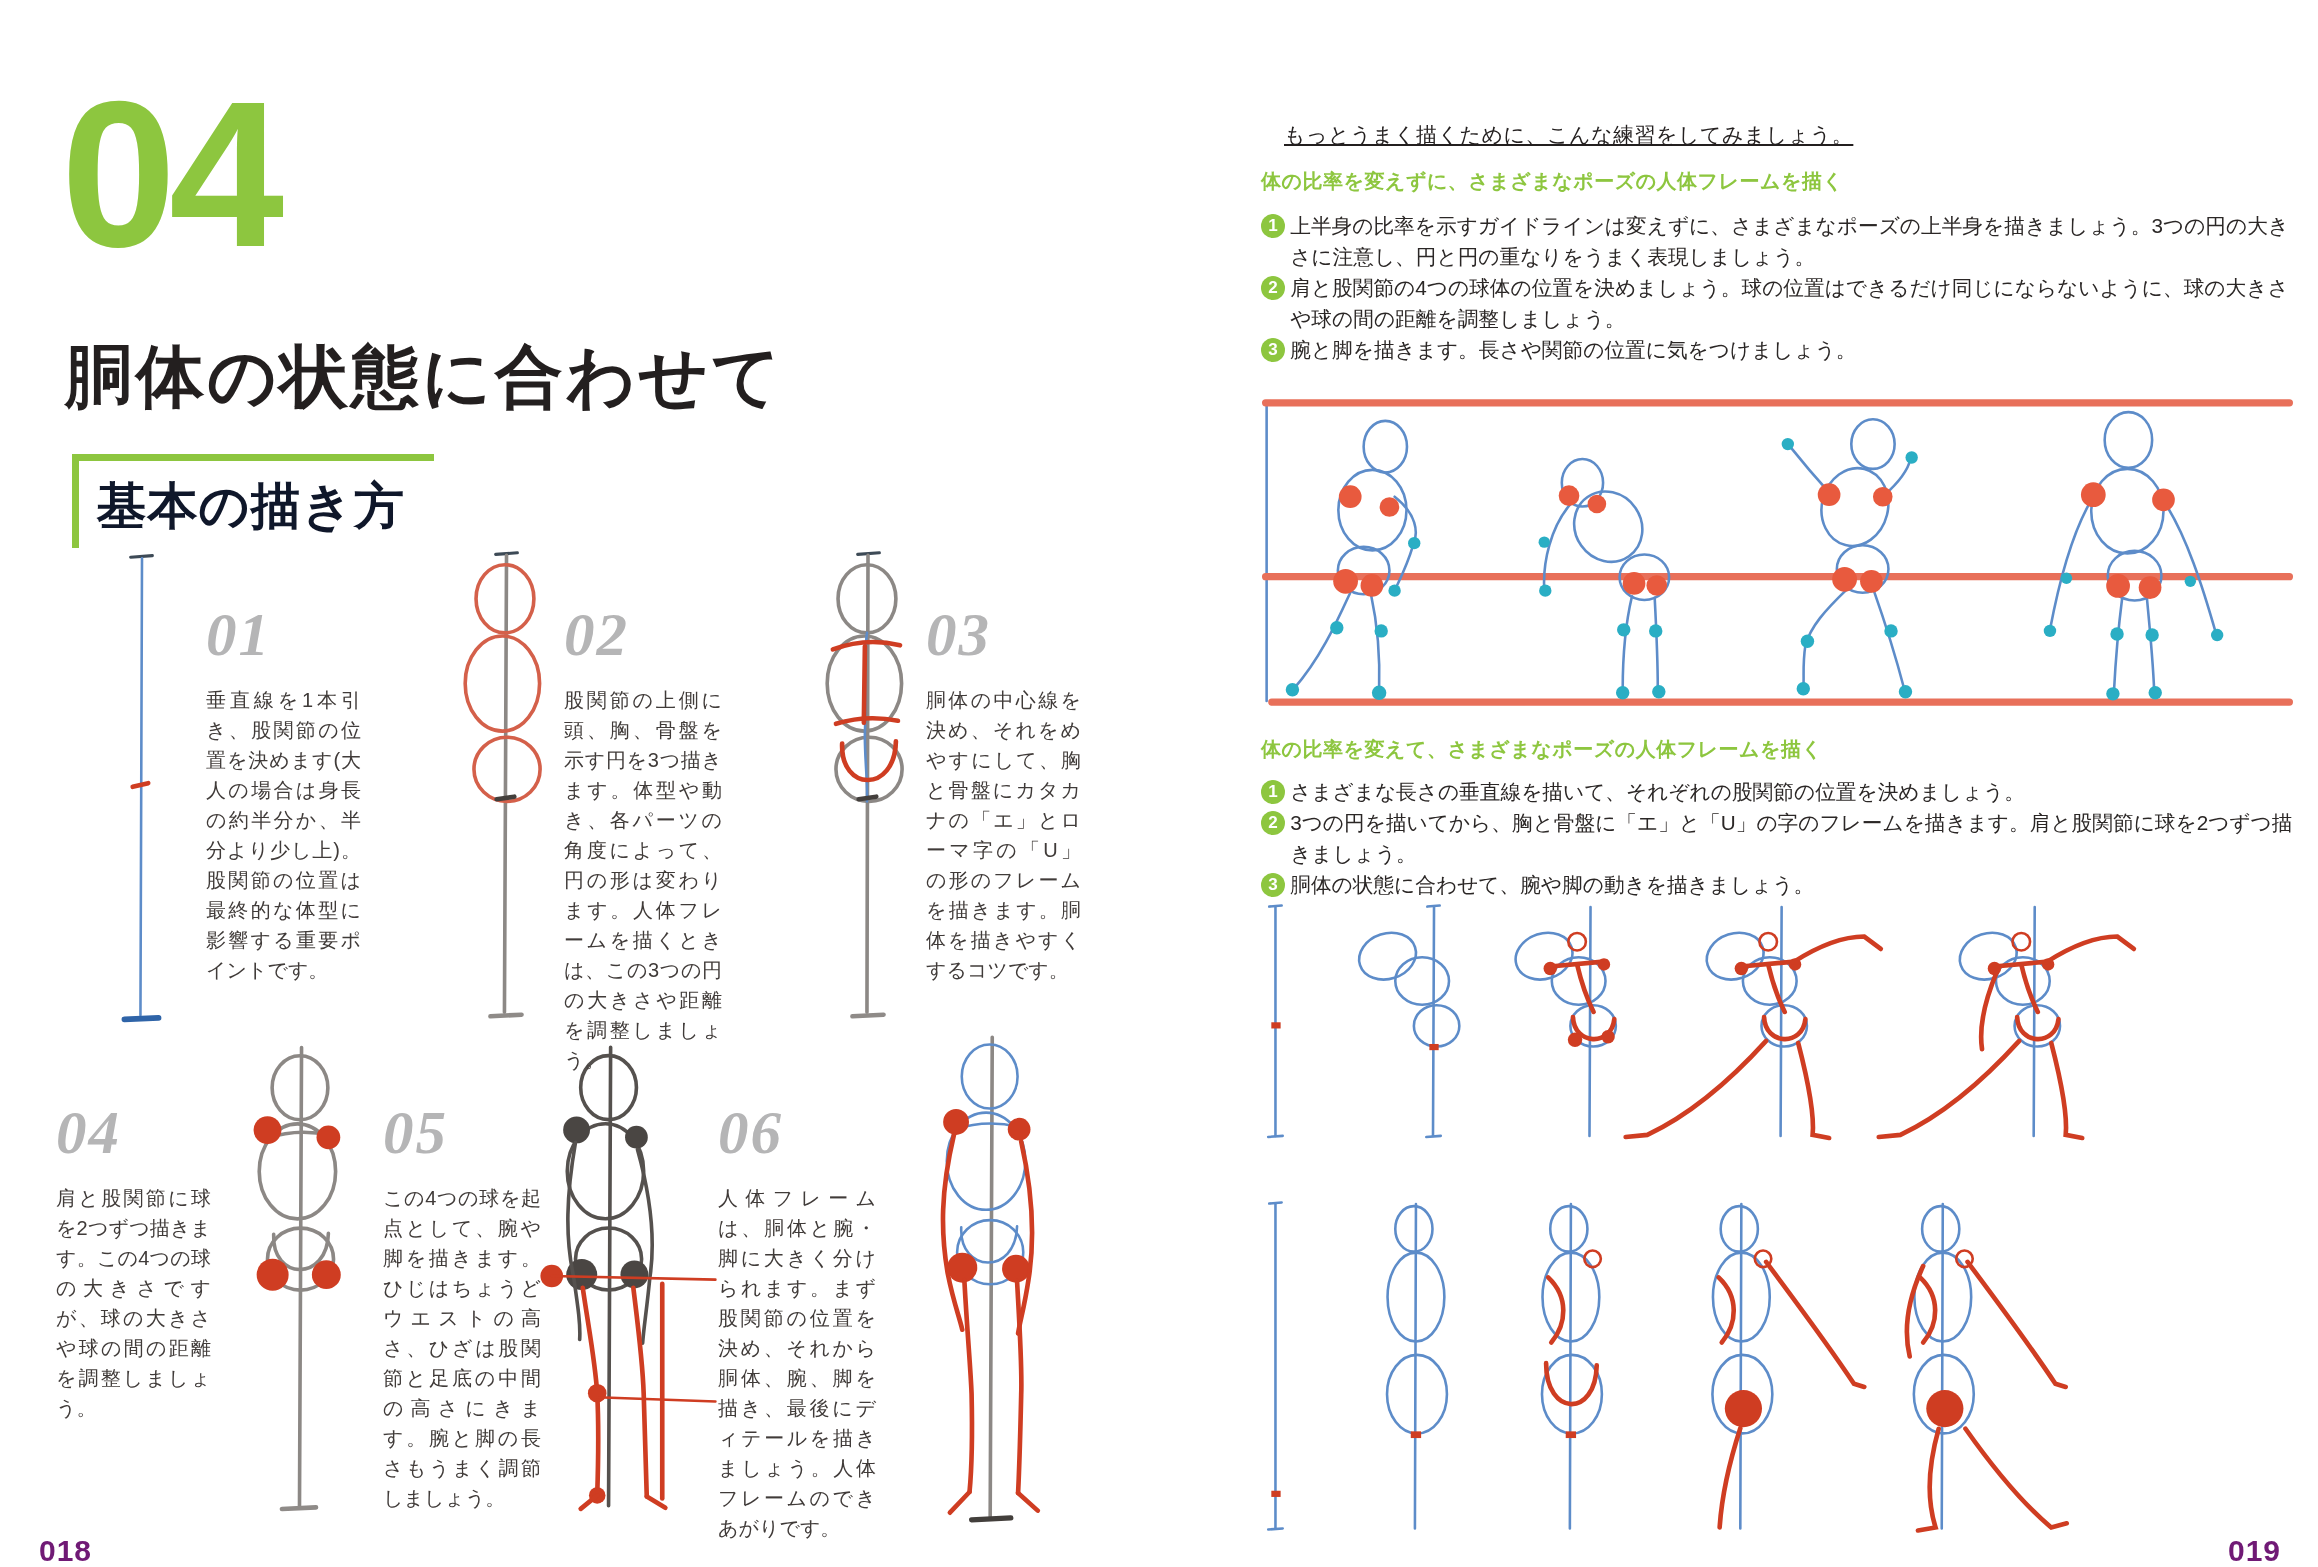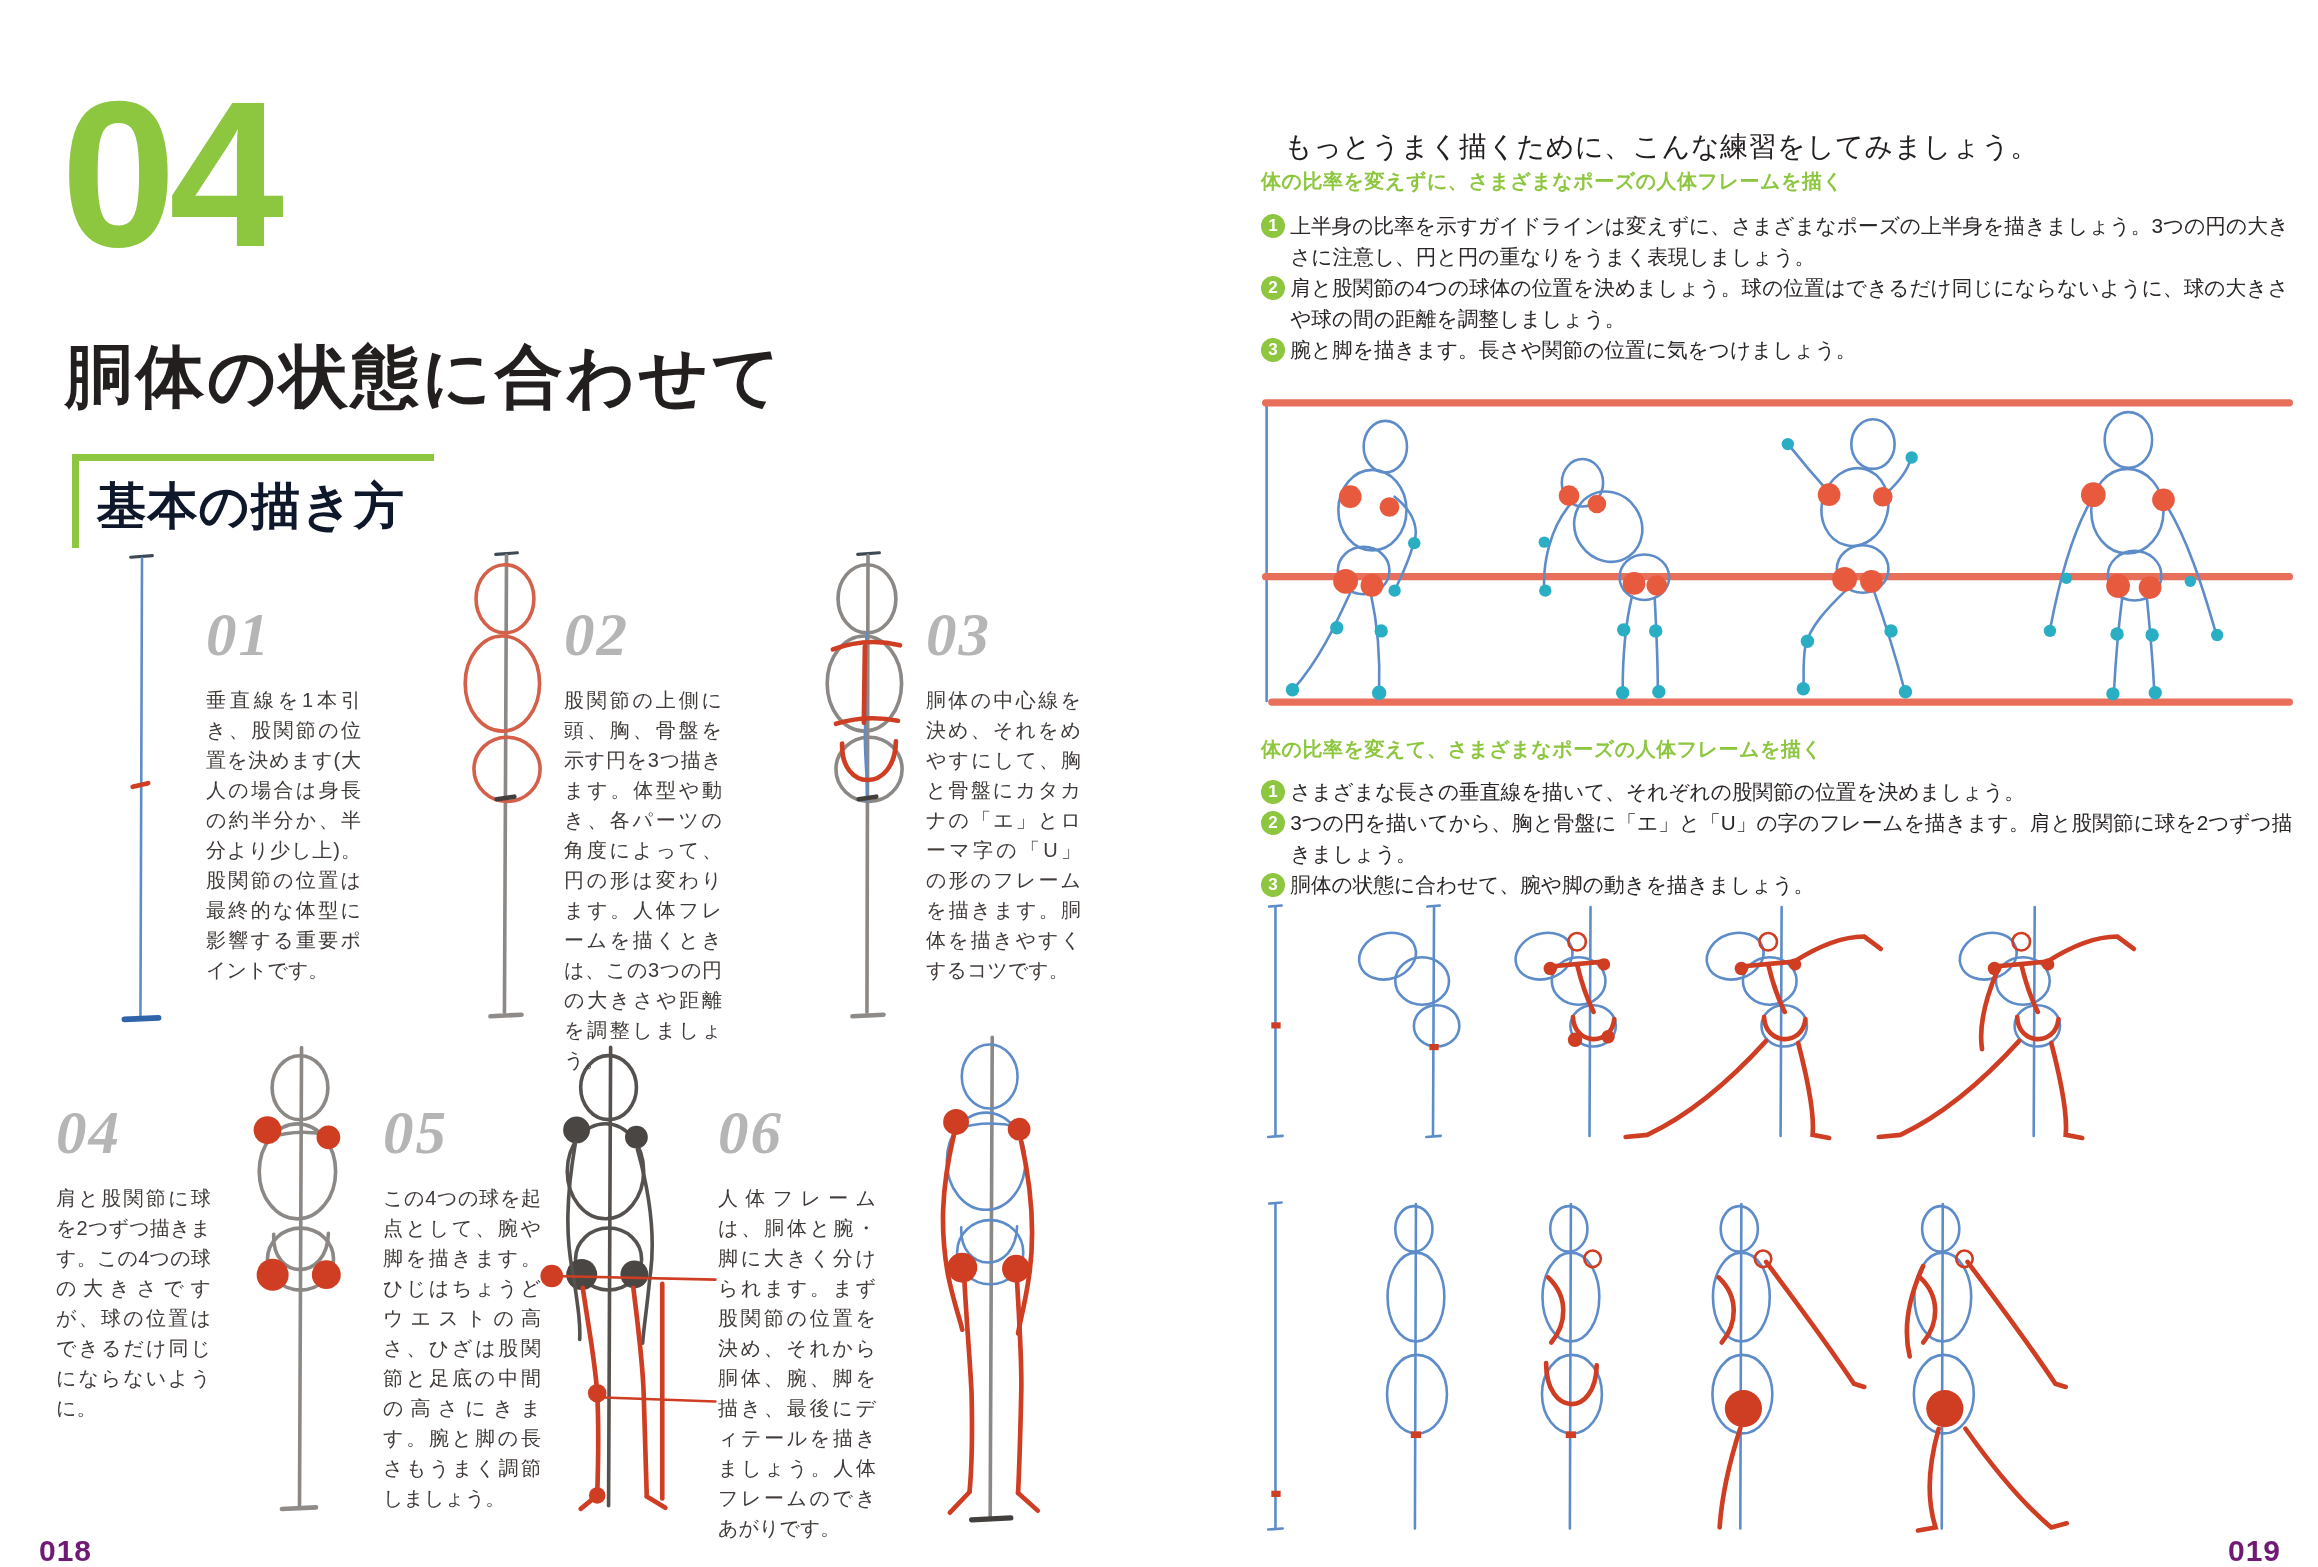--- a/index.html
+++ b/index.html
@@ -12,21 +12,21 @@
               letter-spacing:3.1px;color:#231f1f;white-space:nowrap;}
   .section-heading{position:absolute;left:72px;top:433px;border-top:7.2px solid #8dc63f;
                    border-left:7.2px solid #8dc63f;padding:12.4px 29px 7.2px 17.6px;
                    font-size:50px;font-weight:bold;color:#0f172a;letter-spacing:1px;}
   .step{position:absolute;}
   .step-num{font-family:Liberation Serif, serif;font-style:italic;font-weight:bold;
             font-size:61px;line-height:1;color:#b5b5b6;letter-spacing:2.1px;margin-bottom:19.6px;}
   .step-text{margin:0;font-size:20px;line-height:1.5;color:#403b39;text-align:justify;}
   .pagenum{position:absolute;font-size:30px;font-weight:bold;color:#701a75;letter-spacing:1px;}
   
-  .intro{position:absolute;left:1284px;top:79px;font-size:28px;color:#231f1f;letter-spacing:0.5px;}
+  .intro{position:absolute;left:1284px;top:79px;font-size:21px;color:#231f1f;letter-spacing:0.5px;text-decoration:underline;}
   .green-head{position:absolute;font-size:20px;font-weight:bold;color:#8dc63f;letter-spacing:0.5px;}
   .plist{position:absolute;width:1033px;}
   .list-item{display:flex;align-items:flex-start;font-size:20.7px;line-height:31px;color:#2b2726;}
   .num-badge{flex:0 0 auto;width:24px;height:24px;margin:3.6px 5.2px 0 0;border-radius:50%;
              background:#8dc63f;color:#ffffff;font-size:17px;font-weight:bold;
              display:flex;align-items:center;justify-content:center;}
   .li-text{flex:1 1 auto;}
   
   svg{position:absolute;overflow:visible;}
   .bl{fill:none;stroke:#5d8cc9;stroke-width:5;stroke-linecap:round;}
@@ -148,21 +148,21 @@
   <div class="step" style="left:564px;top:583px;width:158px">
     <div class="step-num">02</div>
     <p class="step-text">股関節の上側に頭、胸、骨盤を示す円を3つ描きます。体型や動き、各パーツの角度によって、円の形は変わります。人体フレームを描くときは、この3つの円の大きさや距離を調整しましょう。</p>
   </div>
   <div class="step" style="left:926px;top:583px;width:155px">
     <div class="step-num">03</div>
     <p class="step-text">胴体の中心線を決め、それをめやすにして、胸と骨盤にカタカナの「エ」とローマ字の「U」の形のフレームを描きます。胴体を描きやすくするコツです。</p>
   </div>
   <div class="step" style="left:56px;top:1081px;width:155px">
     <div class="step-num">04</div>
-    <p class="step-text">肩と股関節に球を2つずつ描きます。この4つの球の大きさですが、球の位置はできるだけ同じにならないように。</p>
+    <p class="step-text">肩と股関節に球を2つずつ描きます。この4つの球の大きさですが、球の大きさや球の間の距離を調整しましょう。</p>
   </div>
   <div class="step" style="left:383px;top:1081px;width:158px">
     <div class="step-num">05</div>
     <p class="step-text">この4つの球を起点として、腕や脚を描きます。ひじはちょうどウエストの高さ、ひざは股関節と足底の中間の高さにきます。腕と脚の長さもうまく調節しましょう。</p>
   </div>
   <div class="step" style="left:718px;top:1081px;width:158px">
     <div class="step-num">06</div>
     <p class="step-text">人体フレームは、胴体と腕・脚に大きく分けられます。まず股関節の位置を決め、それから胴体、腕、脚を描き、最後にディテールを描きましょう。人体フレームのできあがりです。</p>
   </div>
 

